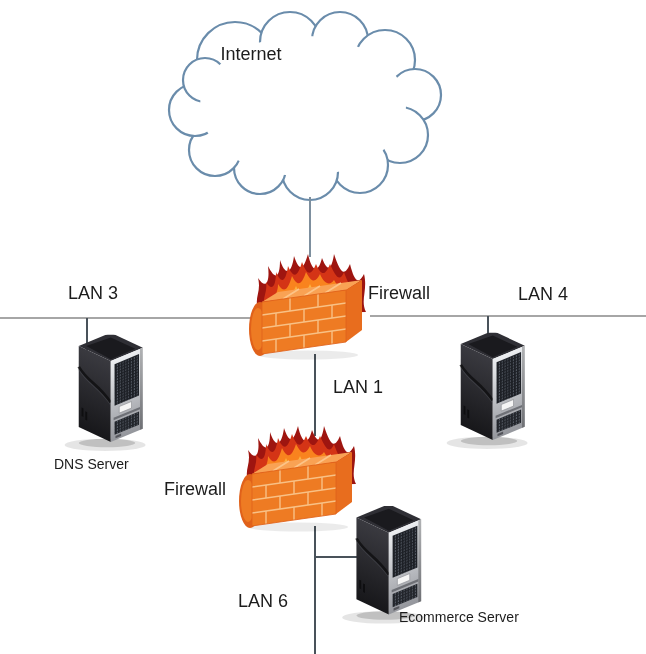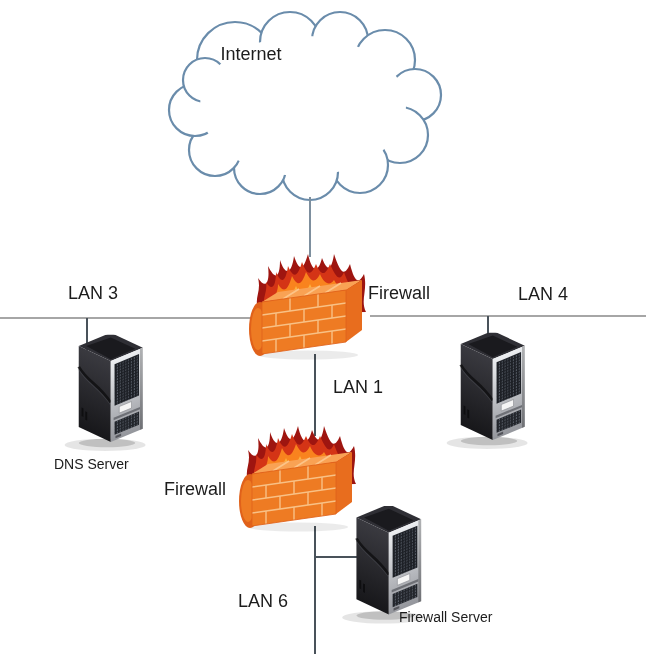--- a/index.html
+++ b/index.html
@@ -133,15 +133,15 @@
   </svg>
 
   <svg class="node" style="left:238px;top:424px" width="130" height="108" viewBox="0 0 130 108">
     <use href="#sym-firewall"></use>
   </svg>
   <div class="label" style="left:164px;top:479px">Firewall</div>
 
   <svg class="node" style="left:334px;top:506px" width="102" height="120" viewBox="0 0 104 126">
     <use href="#sym-server"></use>
   </svg>
-  <div class="label small" style="left:399px;top:609px">Firewall Server</div>
+  <div class="label small" style="left:399px;top:609px">Ecommerce Server</div>
 
 </div>
 
 </body></html>

